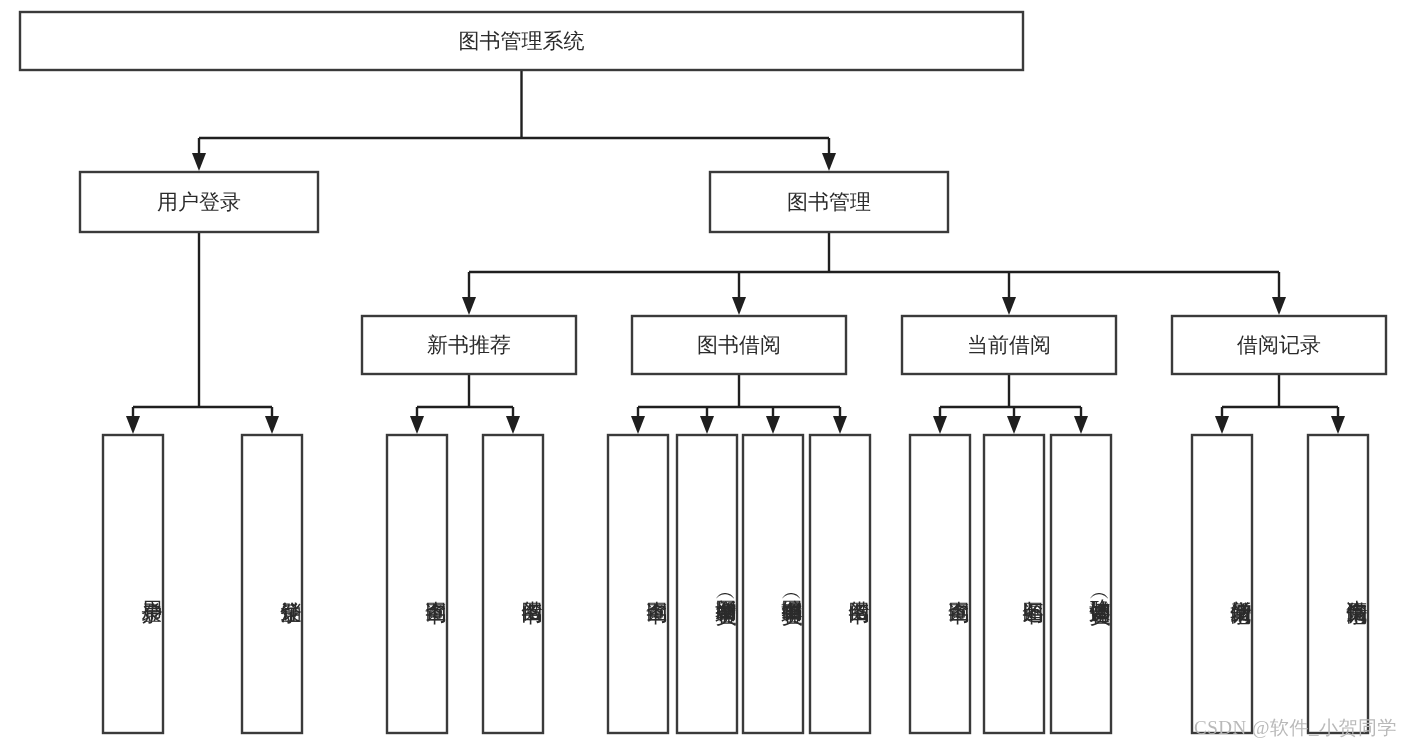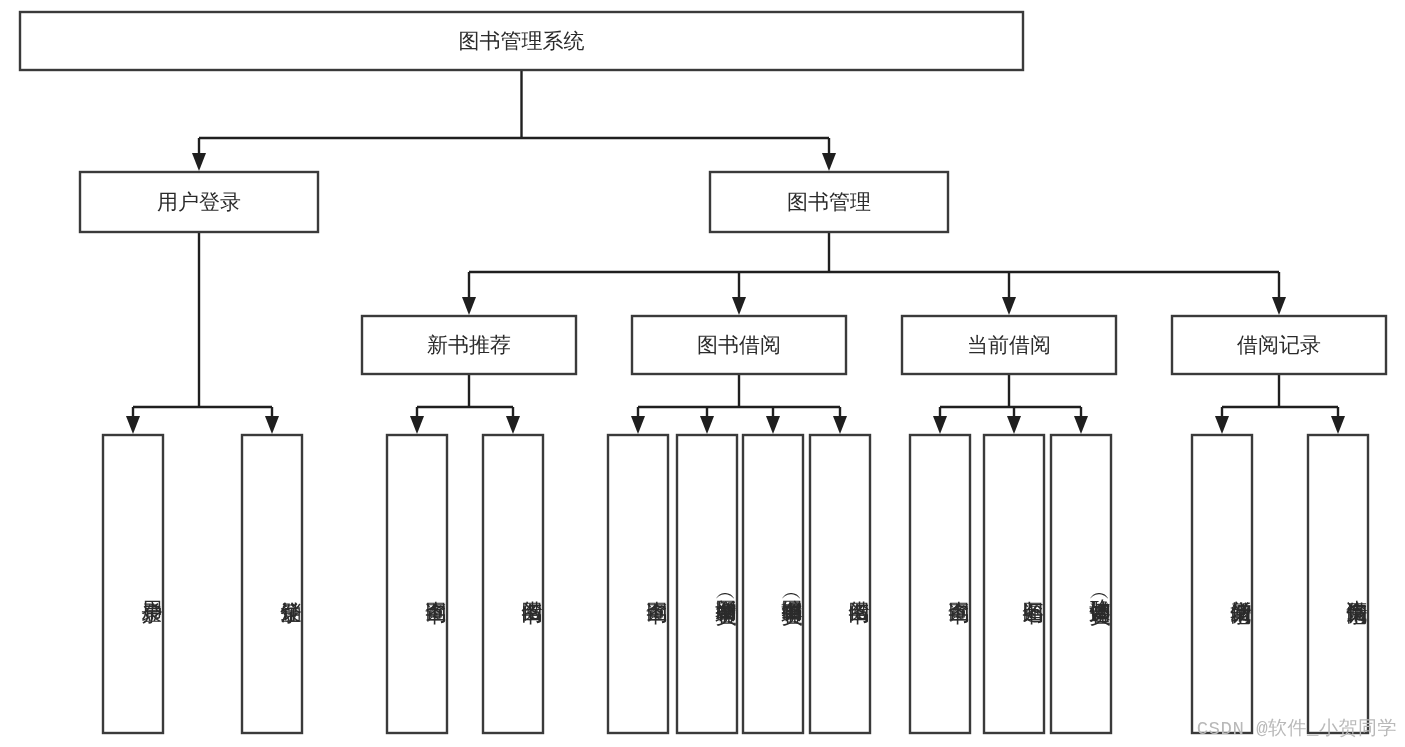--- a/index.html
+++ b/index.html
@@ -61,21 +61,21 @@
     white-space: nowrap;
     display: flex;
     align-items: flex-start;
     justify-content: center;
     pointer-events: none;
   }
   .watermark {
     position: absolute;
     right: 8px;
     bottom: 6px;
-    font-family: Liberation Mono, monospace;
+    font-family: Liberation Serif, serif;
     font-size: 19px;
     color: #b9b9b9;
     white-space: nowrap;
     letter-spacing: 0.5px;
   }
 </style>
 </head>
 <body>
 
 <div id="diagram-root">

